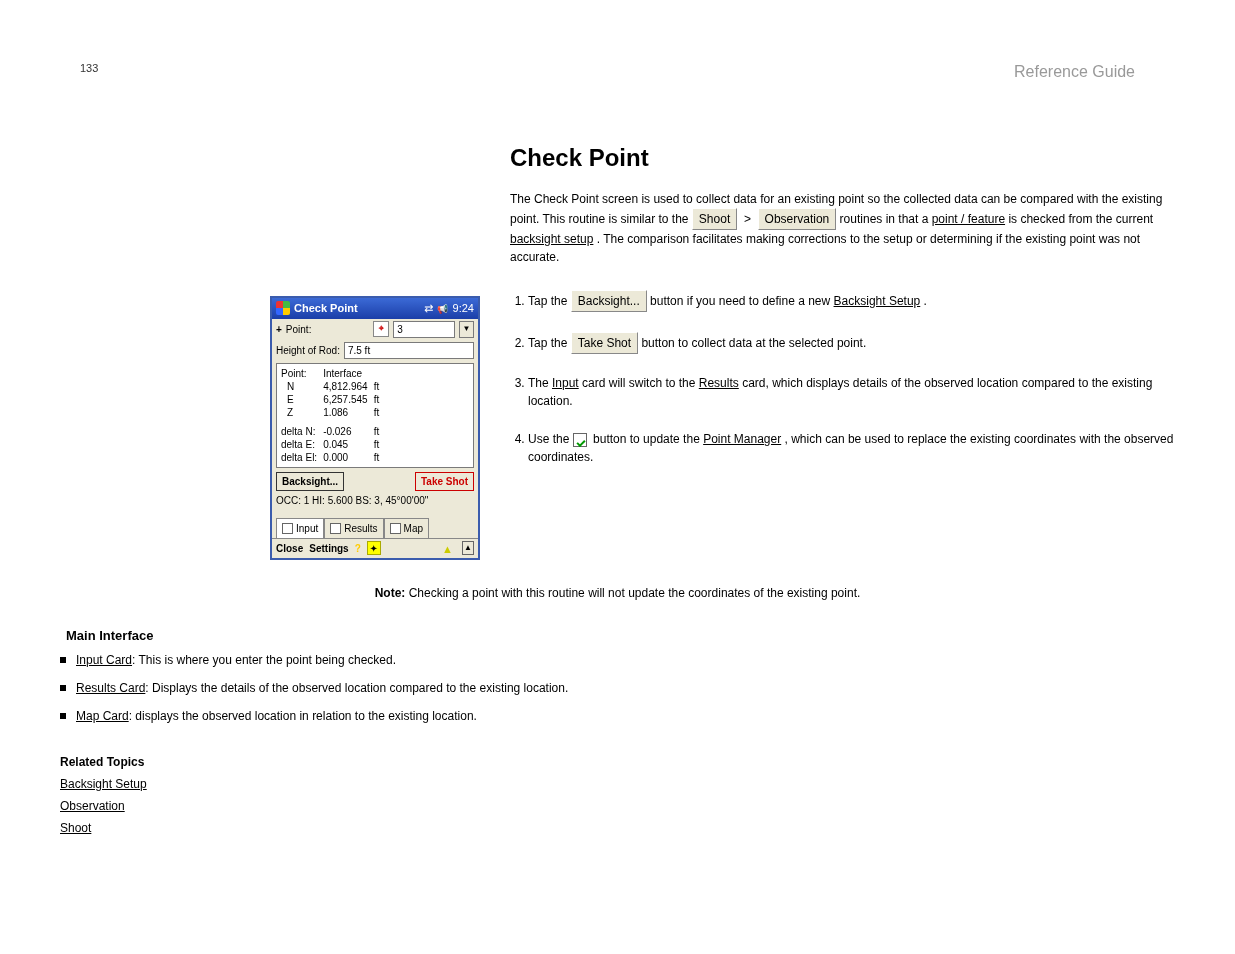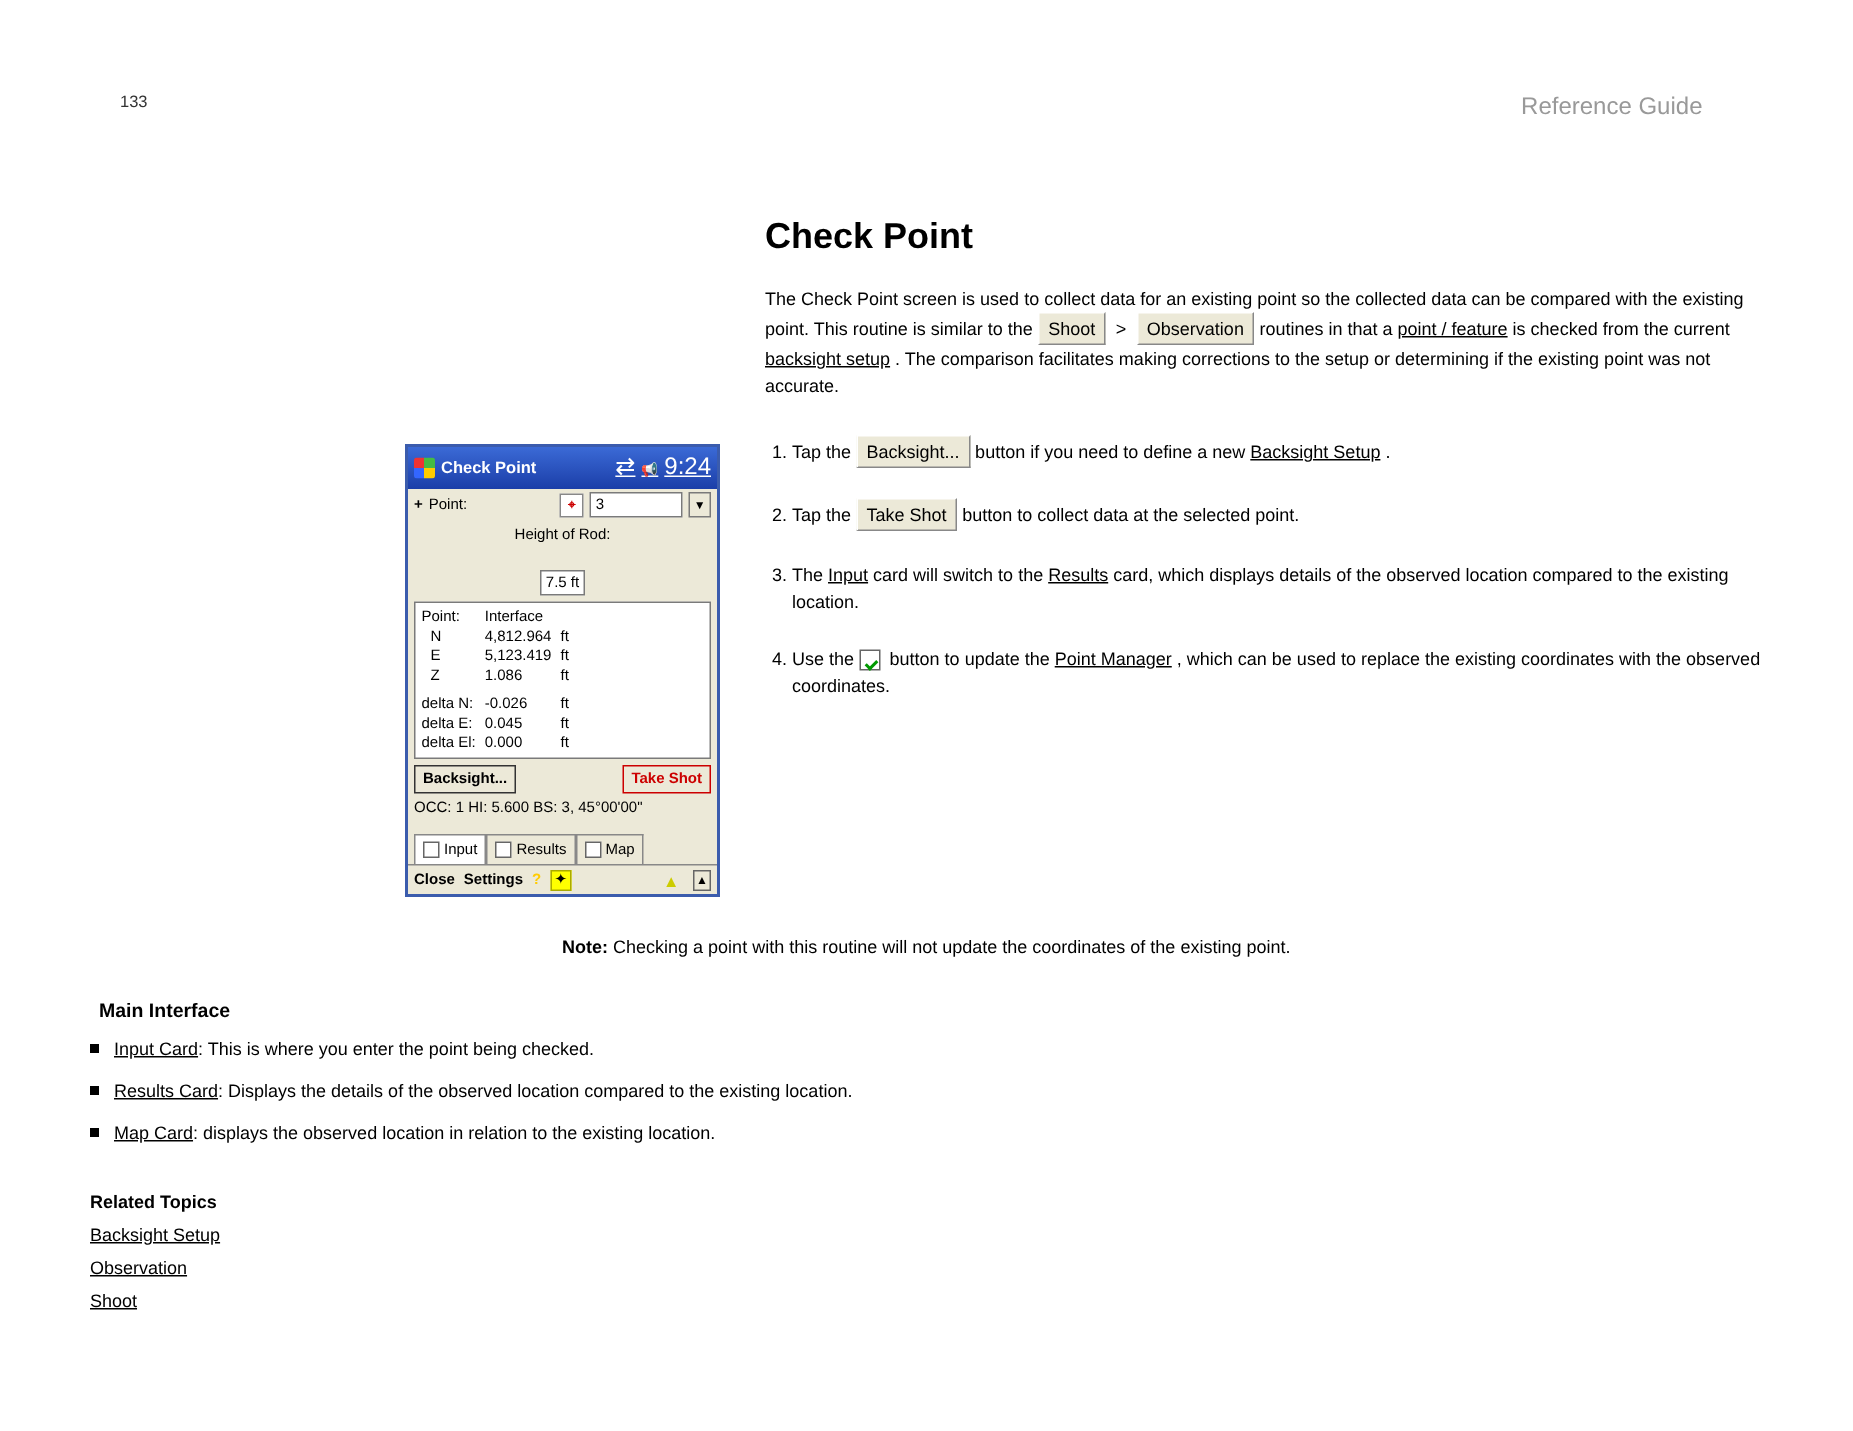--- a/index.html
+++ b/index.html
@@ -51,21 +51,21 @@
     background: linear-gradient(#3b6ad6,#1b3ea8);
     color:#fff; display:flex; align-items:center;
     padding:2px 4px; gap:4px;
   }
   .winflag { width:14px; height:14px; background:#fff; border-radius:2px;
     background:
       linear-gradient(90deg,#e33 50%,#4b4 50%) top/100% 50% no-repeat,
       linear-gradient(90deg,#36f 50%,#fc0 50%) bottom/100% 50% no-repeat;
   }
   .tb-title { font-weight:bold; flex:1; font-size:11px; }
-  .tb-icons { display:flex; gap:4px; align-items:center; color:#fff; font-size:16px;text-decoration:underline;}
+  .tb-icons { display:flex; gap:4px; align-items:center; color:#fff; font-size:11px;}
   .tb-icons span { display:inline-block; }
   .conn-icon::before{content:"⇄";}
   .snd-icon::before{content:"📢"; font-size:9px;}
   .row { display:flex; align-items:center; padding:2px 4px; gap:4px;}
   .plus { font-weight:bold;}
   .small-ico { width:16px;height:16px;background:#fff;border:1px solid #888;
     display:flex;align-items:center;justify-content:center;color:#c00;font-weight:bold;font-size:9px;}
   .fld { flex:1; background:#fff; border:1px solid #7a7a7a; height:17px; padding:0 3px; display:flex; align-items:center;}
   .dd-arrow{width:15px;height:17px;background:#ece9d8;border:1px solid #7a7a7a;display:flex;align-items:center;justify-content:center;font-size:8px;}
   .panel { margin:2px 4px; background:#fff; border:1px solid #7a7a7a; padding:3px 4px; font-size:10px; line-height:1.3;}
@@ -135,41 +135,41 @@
 
       <div class="row">
         <span class="plus">+</span>
         <span>Point:</span>
         <span style="flex:1"></span>
         <span class="small-ico">⌖</span>
         <span class="fld">3</span>
         <span class="dd-arrow">▼</span>
       </div>
 
-      <div class="row" style="gap:16px;flex-direction:column;">
+      <div class="row" style="gap:4px;">
         <span>Height of Rod:</span>
         <span class="fld" style="flex:1;">7.5 ft</span>
       </div>
 
       <div class="panel">
         <table>
           <tbody>
               <tr>
                 <td>Point:</td>
                 <td>Interface</td>
                 <td></td>
               </tr>
           <tr>
                 <td style="padding-left:6px">N</td>
                 <td>4,812.964</td>
                 <td>ft</td>
               </tr>
           <tr>
                 <td style="padding-left:6px">E</td>
-                <td>5,123.419</td>
+                <td>6,257.545</td>
                 <td>ft</td>
               </tr>
           <tr>
                 <td style="padding-left:6px">Z</td>
                 <td>1.086</td>
                 <td>ft</td>
               </tr>
           <tr>
                 <td colspan="3" style="height:6px;"></td>
               </tr>

